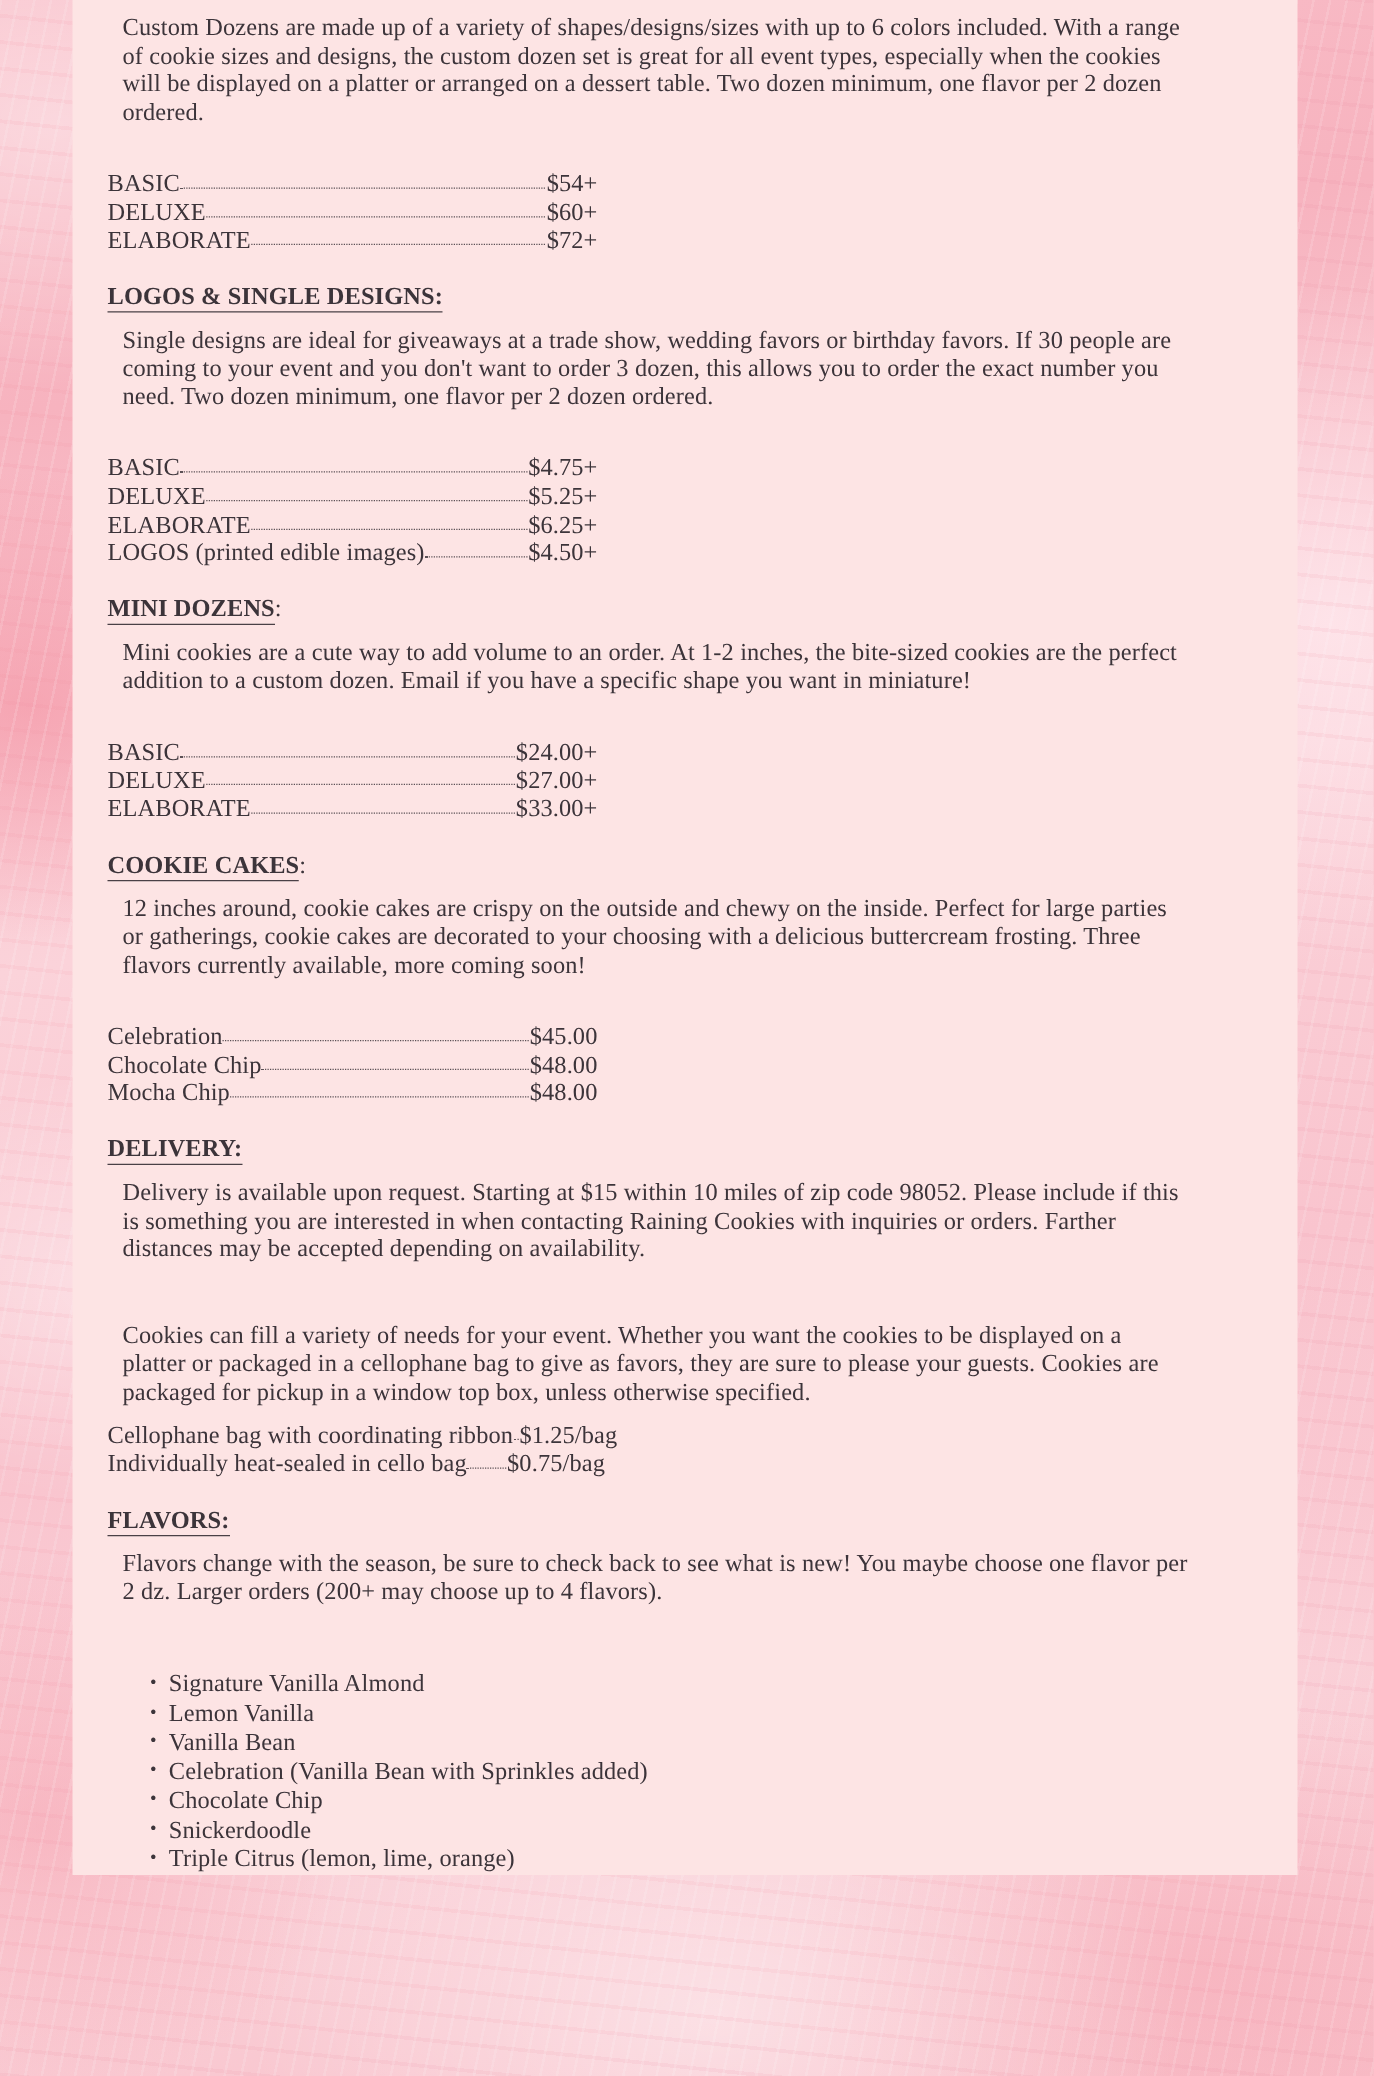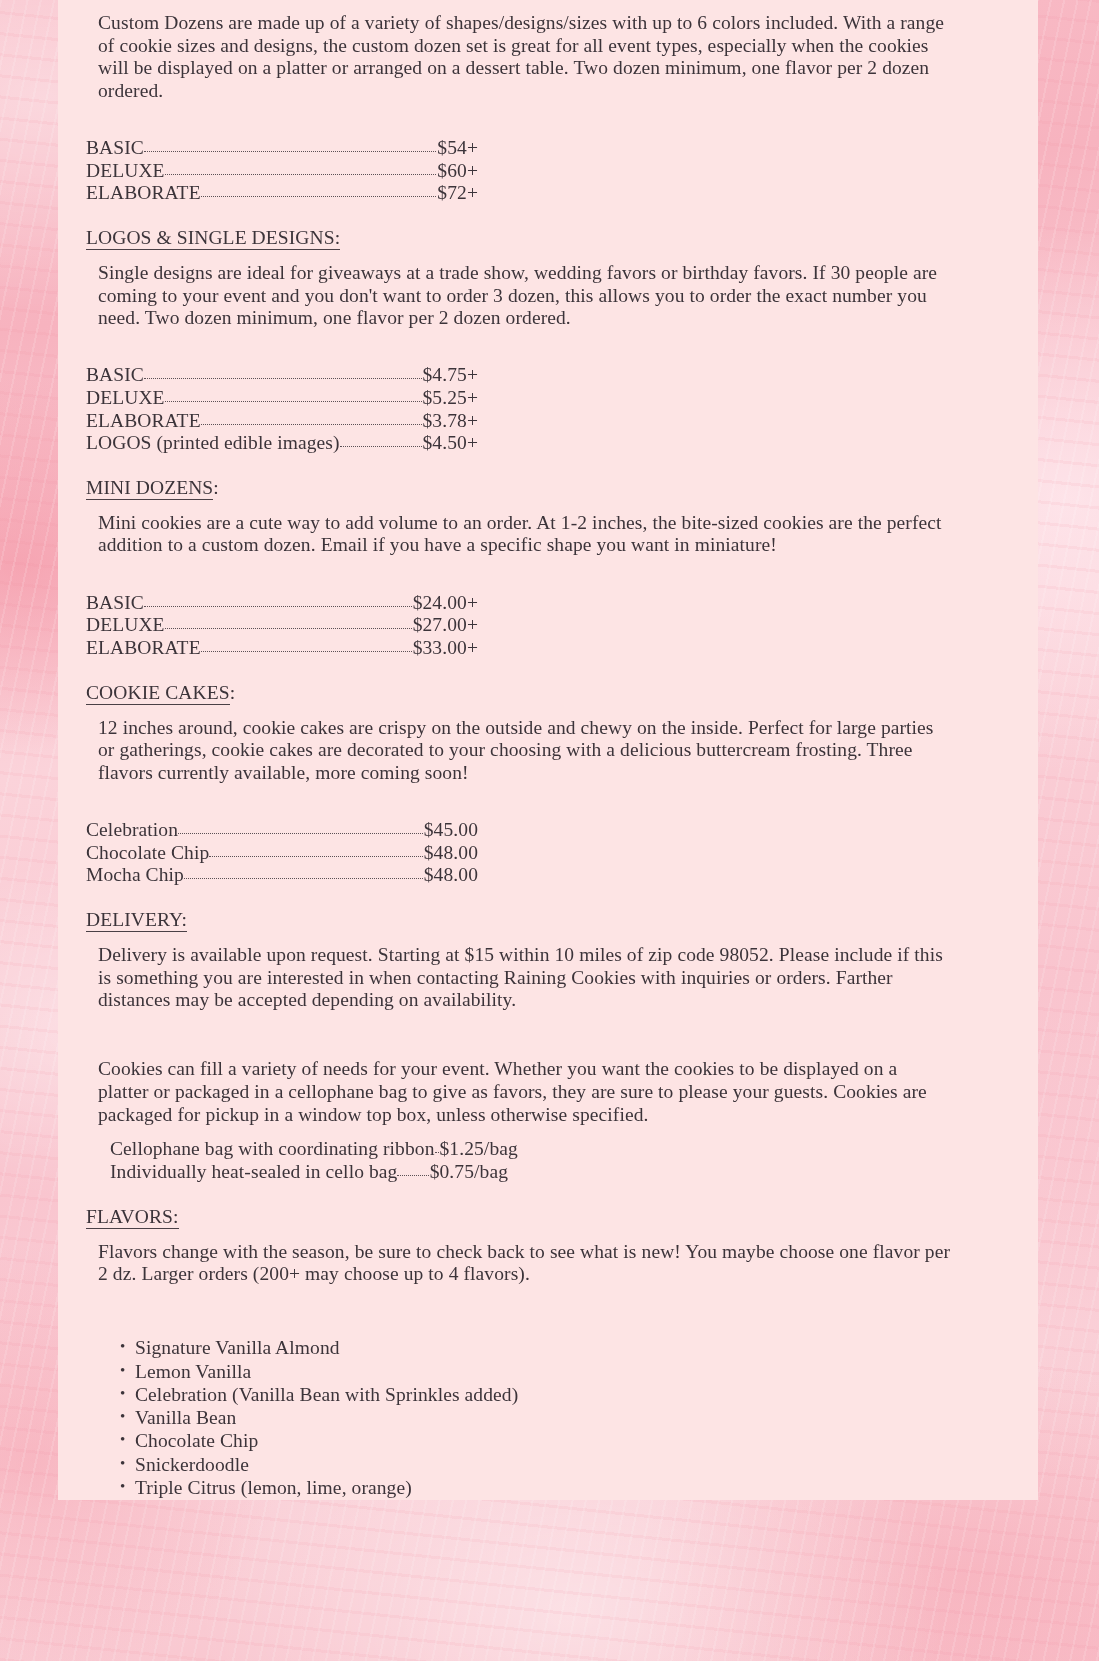--- a/index.html
+++ b/index.html
@@ -73,20 +73,21 @@
   h3.heading {
     margin: 0;
     font-size: 19.5px;
     line-height: 22.6px;
     font-weight: normal;
     color: #3c343a;
   }
   h3.heading .hd-txt {
     border-bottom: 1px solid #4a4046;
     padding-bottom: 1px;
+    font-weight: bold;
   }
 
   
   .price-row {
     display: flex;
     align-items: baseline;
     font-size: 19.5px;
     line-height: 22.6px;
     color: #3c343a;
     width: 392px;
@@ -97,21 +98,21 @@
     min-width: 4px;
     margin: 0 0px 0 0;
     position: relative;
     bottom: 2px;
     border-bottom: 1.5px dotted #5b5055;
     height: 1px;
   }
   .price-row .pr-price { white-space: nowrap; padding-left: 1px; }
 
   
-  .price-row.pk { width: 398px; margin-left: 24px; }
+  .price-row.pk { width: 398px; }
 
   ul.flavors {
     margin: 16px;
     padding: 0 0 0 33px;
     list-style: none;
   }
   ul.flavors li {
     position: relative;
     font-size: 19.5px;
     line-height: 23.3px;
@@ -176,21 +177,21 @@
         <span class="pr-price">$4.75+</span>
       </div>
       <div class="price-row">
         <span class="pr-label">DELUXE</span>
         <span class="pr-dots"></span>
         <span class="pr-price">$5.25+</span>
       </div>
       <div class="price-row">
         <span class="pr-label">ELABORATE</span>
         <span class="pr-dots"></span>
-        <span class="pr-price">$3.78+</span>
+        <span class="pr-price">$6.25+</span>
       </div>
       <div class="price-row">
         <span class="pr-label">LOGOS (printed edible images)</span>
         <span class="pr-dots"></span>
         <span class="pr-price">$4.50+</span>
       </div>
     </div>
 
     <div class="spacer-line"></div>
 
@@ -268,22 +269,22 @@
 
     <h3 class="heading"><span class="hd-txt">FLAVORS:</span></h3>
     <p class="para">Flavors change with the season, be sure to check back to see what is new! You maybe choose one flavor per 2 dz. Larger orders (200+ may choose up to 4 flavors).</p>
 
     <div class="spacer-line"></div>
 
 
     <ul class="flavors">
       <li>Signature Vanilla Almond</li>
       <li>Lemon Vanilla</li>
+      <li>Vanilla Bean</li>
       <li>Celebration (Vanilla Bean with Sprinkles added)</li>
-      <li>Vanilla Bean</li>
       <li>Chocolate Chip</li>
       <li>Snickerdoodle</li>
       <li>Triple Citrus (lemon, lime, orange)</li>
       <li>Chocolate</li>
     </ul>
 
     <div class="spacer-line"></div>
 
     <h3 class="heading sub-label"><span class="hd-txt">Cookie Cake Flavors:</span></h3>
 

